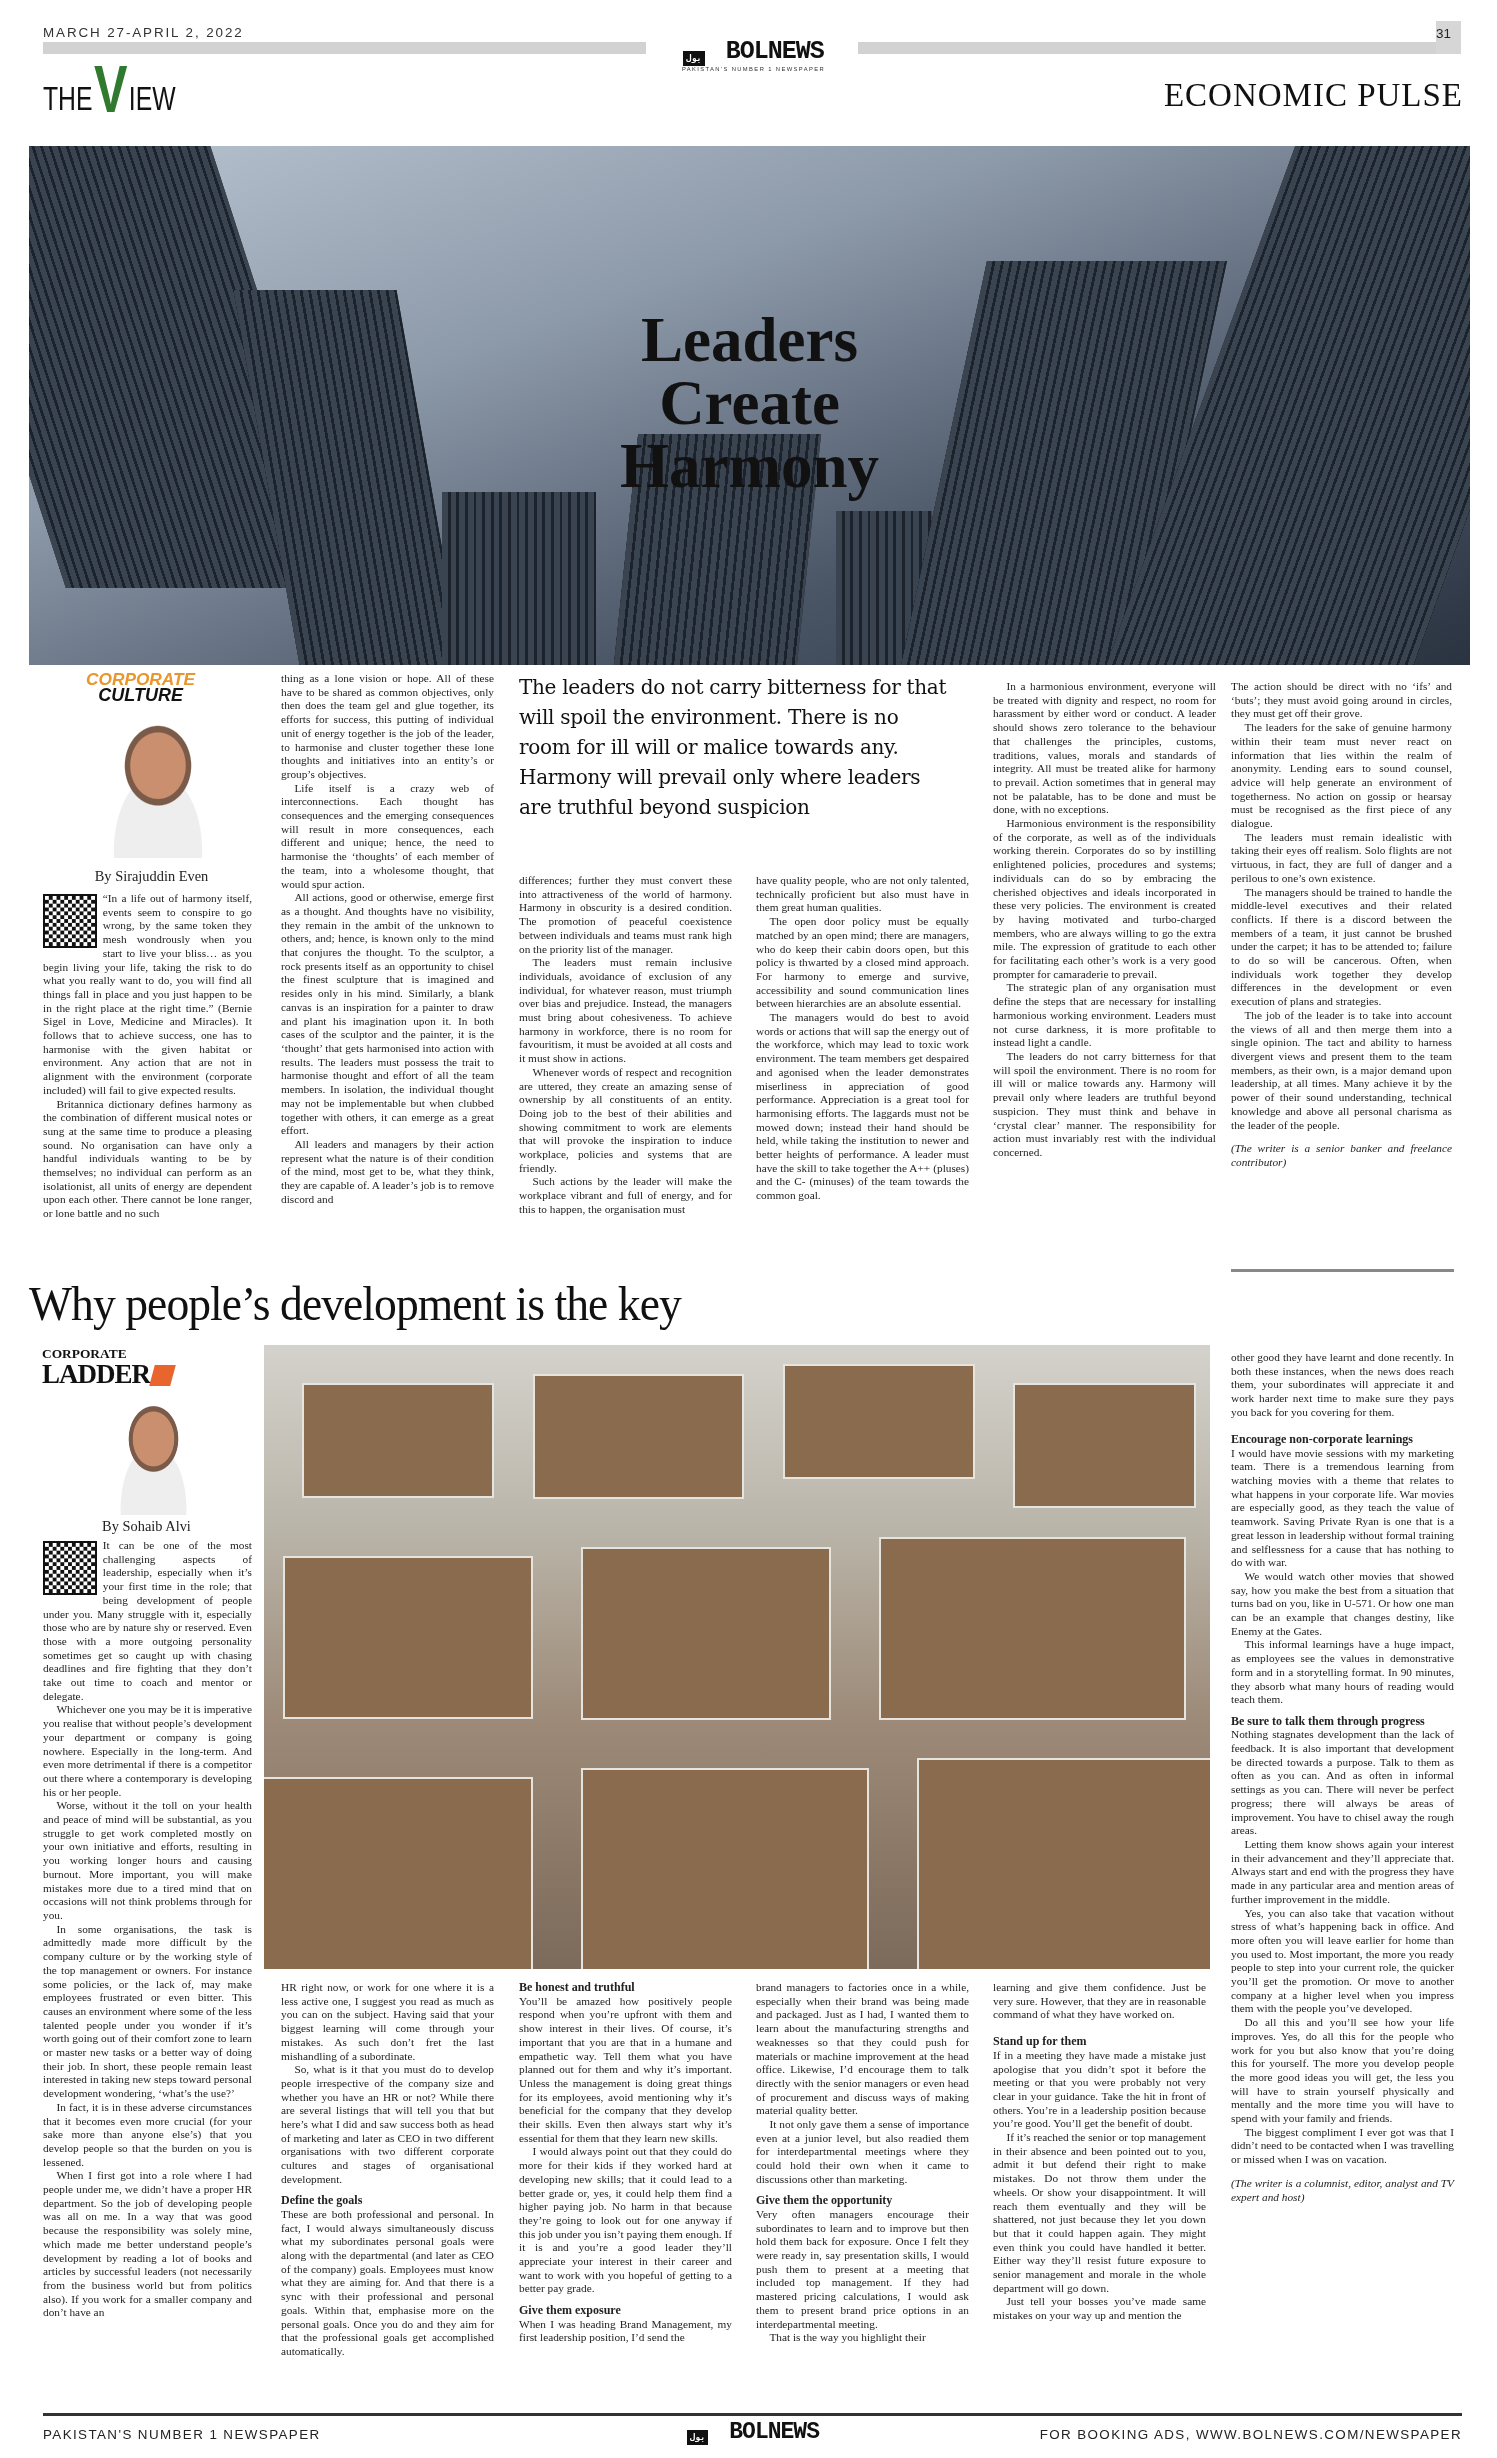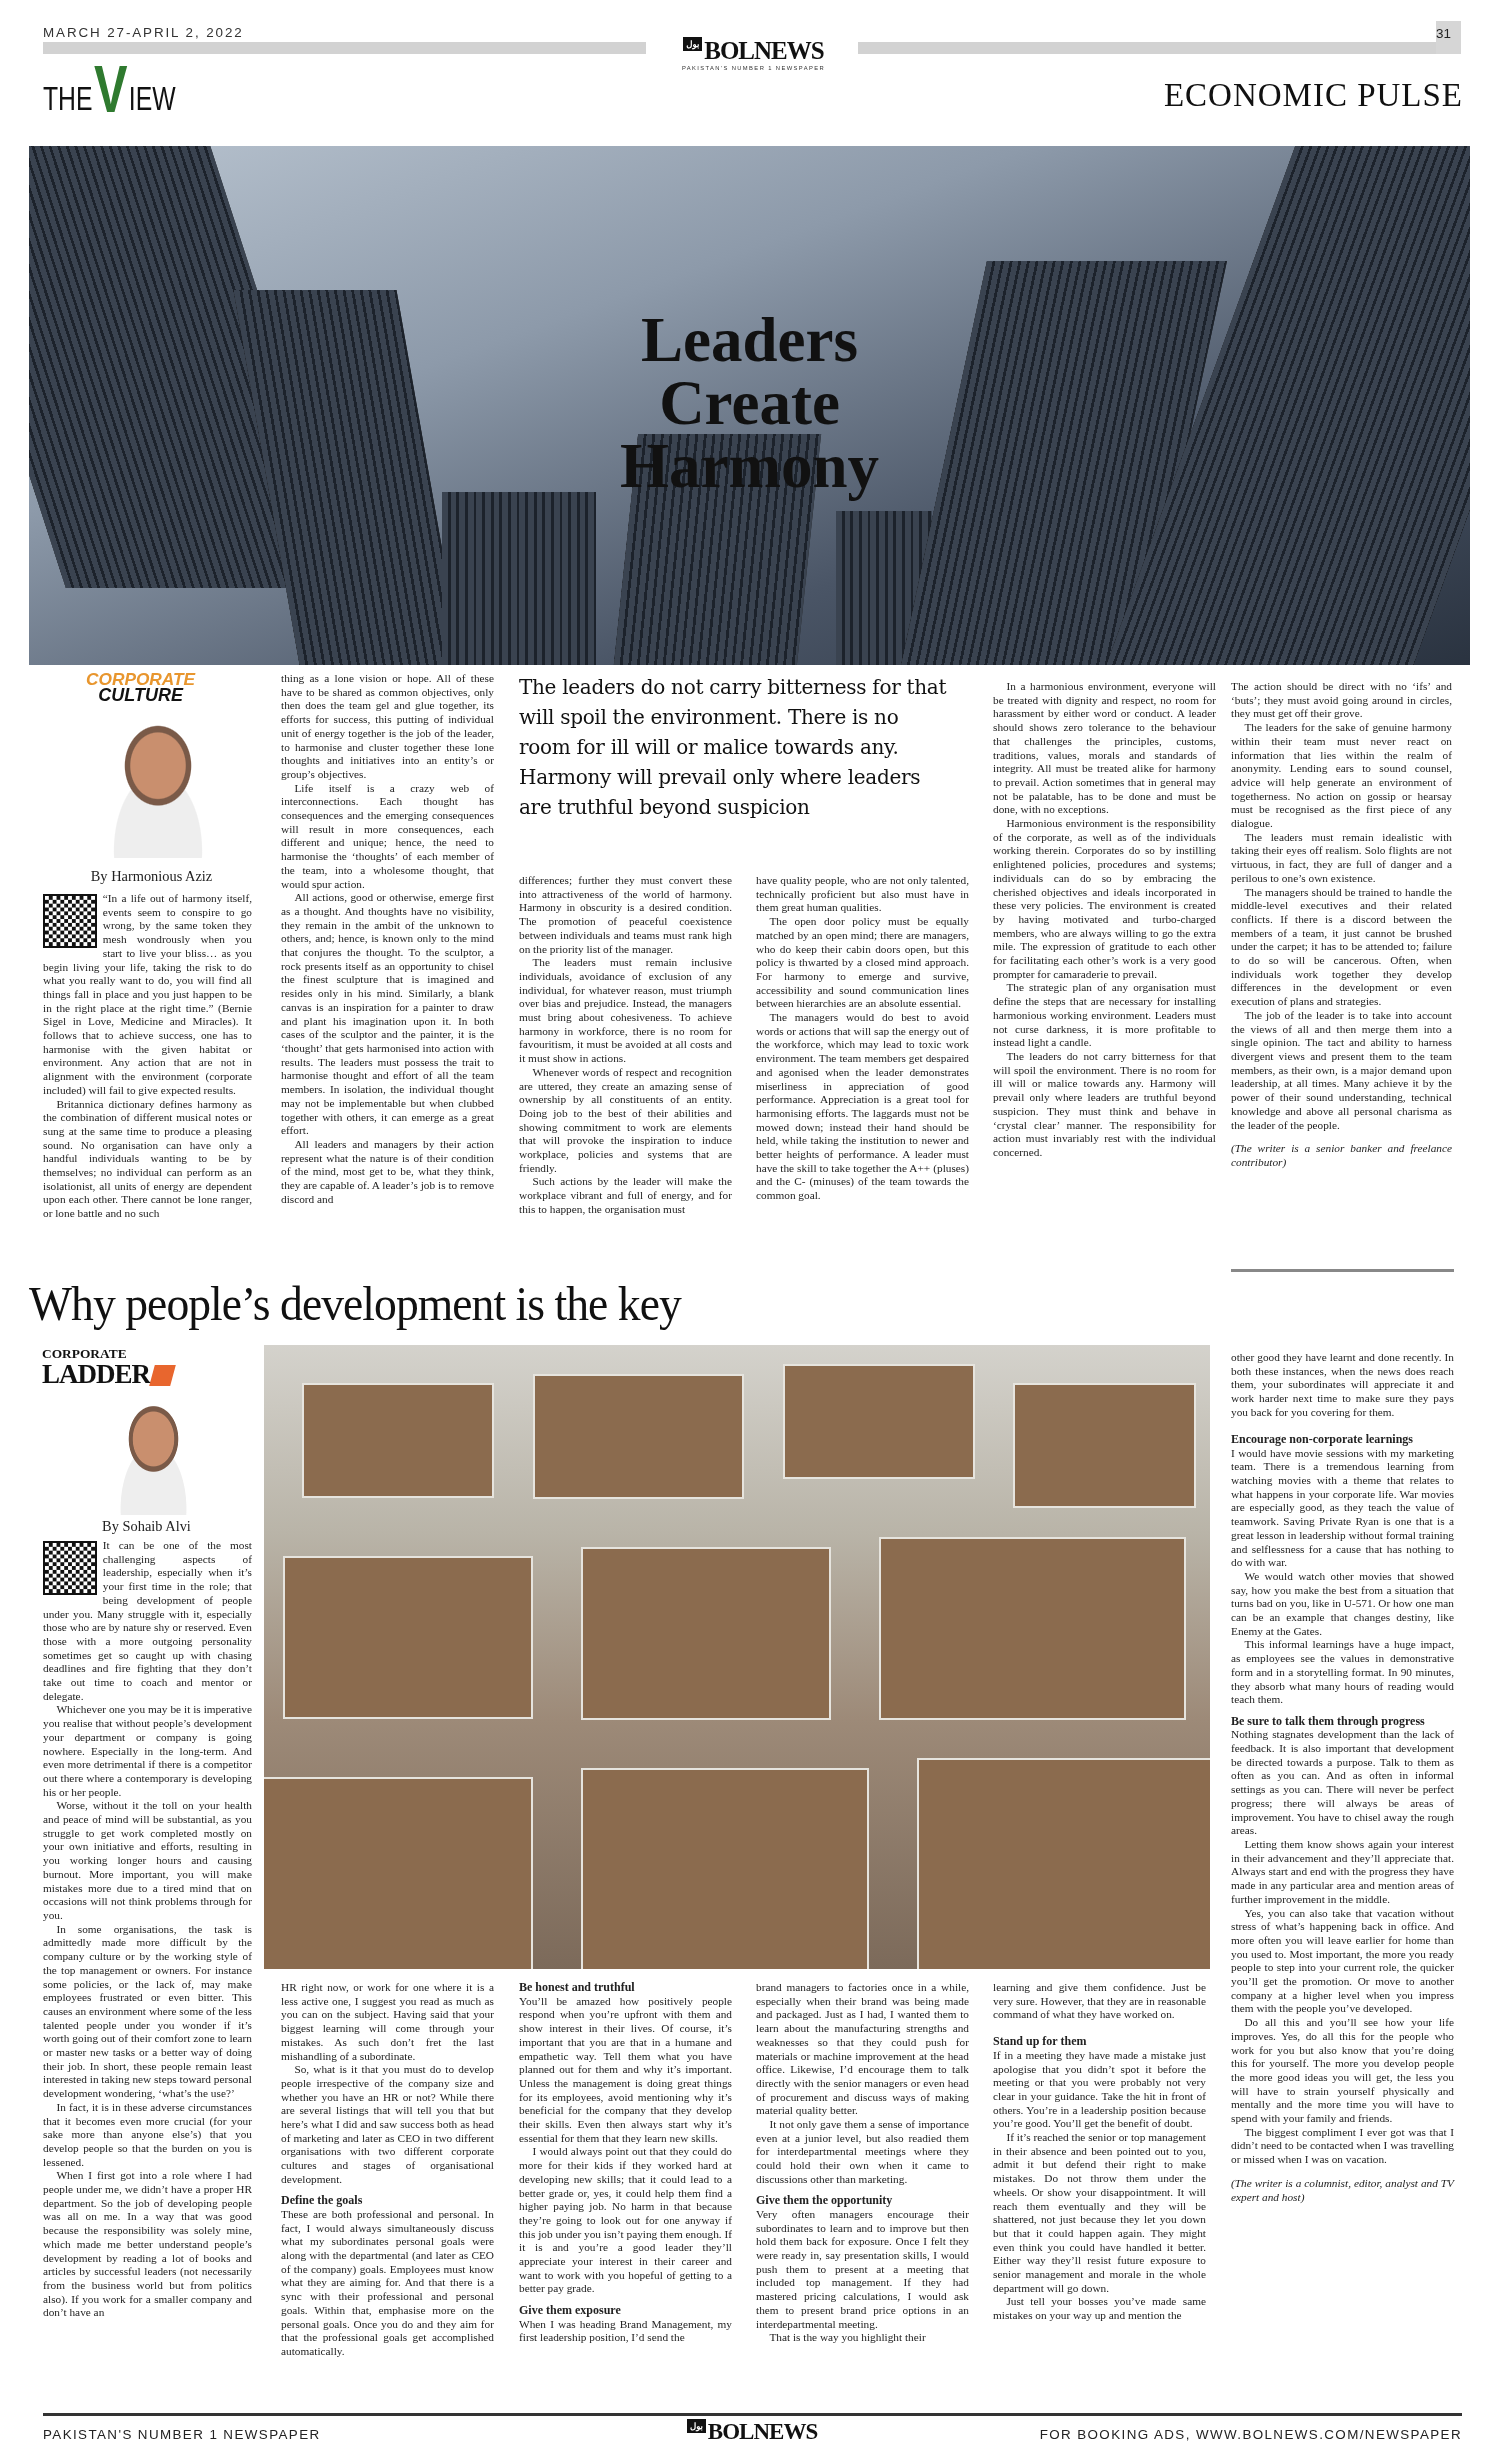--- a/index.html
+++ b/index.html
@@ -1,21 +1,21 @@
 <!DOCTYPE html>
 <html><head>
 <meta charset="utf-8">
 <style>
 *{box-sizing:border-box;margin:0;padding:0}
 body{width:1498px;height:2458px;background:#fff;font-family:"Liberation Serif",serif;color:#222;position:relative;overflow:hidden}
 .abs{position:absolute}
 .hdr-date{left:43px;top:25px;font-family:"Liberation Sans",sans-serif;font-size:13.4px;letter-spacing:1.9px;color:#333}
 .hdr-bar{top:42px;height:11.5px;background:#d2d2d2}
 .pagenum{left:1436px;top:21px;width:25px;height:33px;background:#d6d6d6;font-family:"Liberation Sans",sans-serif;font-size:13.4px;padding-top:5px}
-.logo{display:flex;align-items:flex-start;gap:2px;font-family:Liberation Serif, serif;font-weight:bold;letter-spacing:-1px;color:#111}
+.logo{display:flex;align-items:flex-end;gap:21px;font-family:Liberation Mono, monospace;font-weight:bold;letter-spacing:-1px;color:#111}
 .logo .box{background:#111;color:#fff;font-size:8.6px;padding:1.9px 2.9px;letter-spacing:0}
 .logo-sub{font-family:"Liberation Sans",sans-serif;font-size:5.8px;letter-spacing:1.4px;color:#333;text-align:center}
 .view{left:43px;top:60px;font-family:"Liberation Sans",sans-serif;font-size:33px;color:#111;display:flex;align-items:flex-end;transform:scaleX(.75);transform-origin:left}
 .view .v{color:#2f7a2f;font-size:67px;line-height:58px;font-weight:bold;margin:0 1.9px}
 .econ{right:35px;top:77px;font-family:"Liberation Serif",serif;font-size:33px;letter-spacing:1px;color:#111}
 .hero{left:29px;top:146px;width:1441px;height:519px;background:linear-gradient(160deg,#b9c4d0 0%,#8d9aaa 35%,#4a5566 70%,#2a3340 100%);overflow:hidden}
 .bldg{position:absolute;background:repeating-linear-gradient(90deg,#3a4350 0 5.8px,#1c222b 5.8px 8.6px),#222}
 .hero-title{left:0;right:0;top:163px;text-align:center;font-family:"Liberation Serif",serif;font-weight:bold;font-size:63px;line-height:63px;color:#111}
 .col{position:absolute;font-size:11.3px;line-height:13.7px;text-align:justify;color:#222}
 .col p{text-indent:13.4px}
@@ -74,21 +74,21 @@
     <div>Create</div>
     <div>Harmony</div>
   </div>
 </div>
 
 <div class="abs kicker1">
   <div class="a">CORPORATE</div>
   <div class="b">CULTURE</div>
 </div>
 <div class="abs portrait" style="left:81px;top:716px;width:154px;height:142px"></div>
-<div class="abs byline" style="left:48px;top:868px;width:207px">By Harmonious Aziz</div>
+<div class="abs byline" style="left:48px;top:868px;width:207px">By Sirajuddin Even</div>
 
 <div class="col" style="left:43px;top:892px;width:209px">
   <div class="qr"></div>
   <p class="noi">“In a life out of harmony itself, events seem to conspire to go wrong, by the same token they mesh wondrously when you start to live your bliss… as you begin living your life, taking the risk to do what you really want to do, you will find all things fall in place and you just happen to be in the right place at the right time.” (Bernie Sigel in Love, Medicine and Miracles). It follows that to achieve success, one has to harmonise with the given habitat or environment. Any action that are not in alignment with the environment (corporate included) will fail to give expected results.</p>
   <p>Britannica dictionary defines harmony as the combination of different musical notes or sung at the same time to produce a pleasing sound. No organisation can have only a handful individuals wanting to be by themselves; no individual can perform as an isolationist, all units of energy are dependent upon each other. There cannot be lone ranger, or lone battle and no such</p>
 </div>
 <div class="col" style="left:281px;top:672px;width:213px">
   <p class="noi">thing as a lone vision or hope. All of these have to be shared as common objectives, only then does the team gel and glue together, its efforts for success, this putting of individual unit of energy together is the job of the leader, to harmonise and cluster together these lone thoughts and initiatives into an entity’s or group’s objectives.</p>
   <p>Life itself is a crazy web of interconnections. Each thought has consequences and the emerging consequences will result in more consequences, each different and unique; hence, the need to harmonise the ‘thoughts’ of each member of the team, into a wholesome thought, that would spur action.</p>
   <p>All actions, good or otherwise, emerge first as a thought. And thoughts have no visibility, they remain in the ambit of the unknown to others, and; hence, is known only to the mind that conjures the thought. To the sculptor, a rock presents itself as an opportunity to chisel the finest sculpture that is imagined and resides only in his mind. Similarly, a blank canvas is an inspiration for a painter to draw and plant his imagination upon it. In both cases of the sculptor and the painter, it is the ‘thought’ that gets harmonised into action with results. The leaders must possess the trait to harmonise thought and effort of all the team members. In isolation, the individual thought may not be implementable but when clubbed together with others, it can emerge as a great effort.</p>

